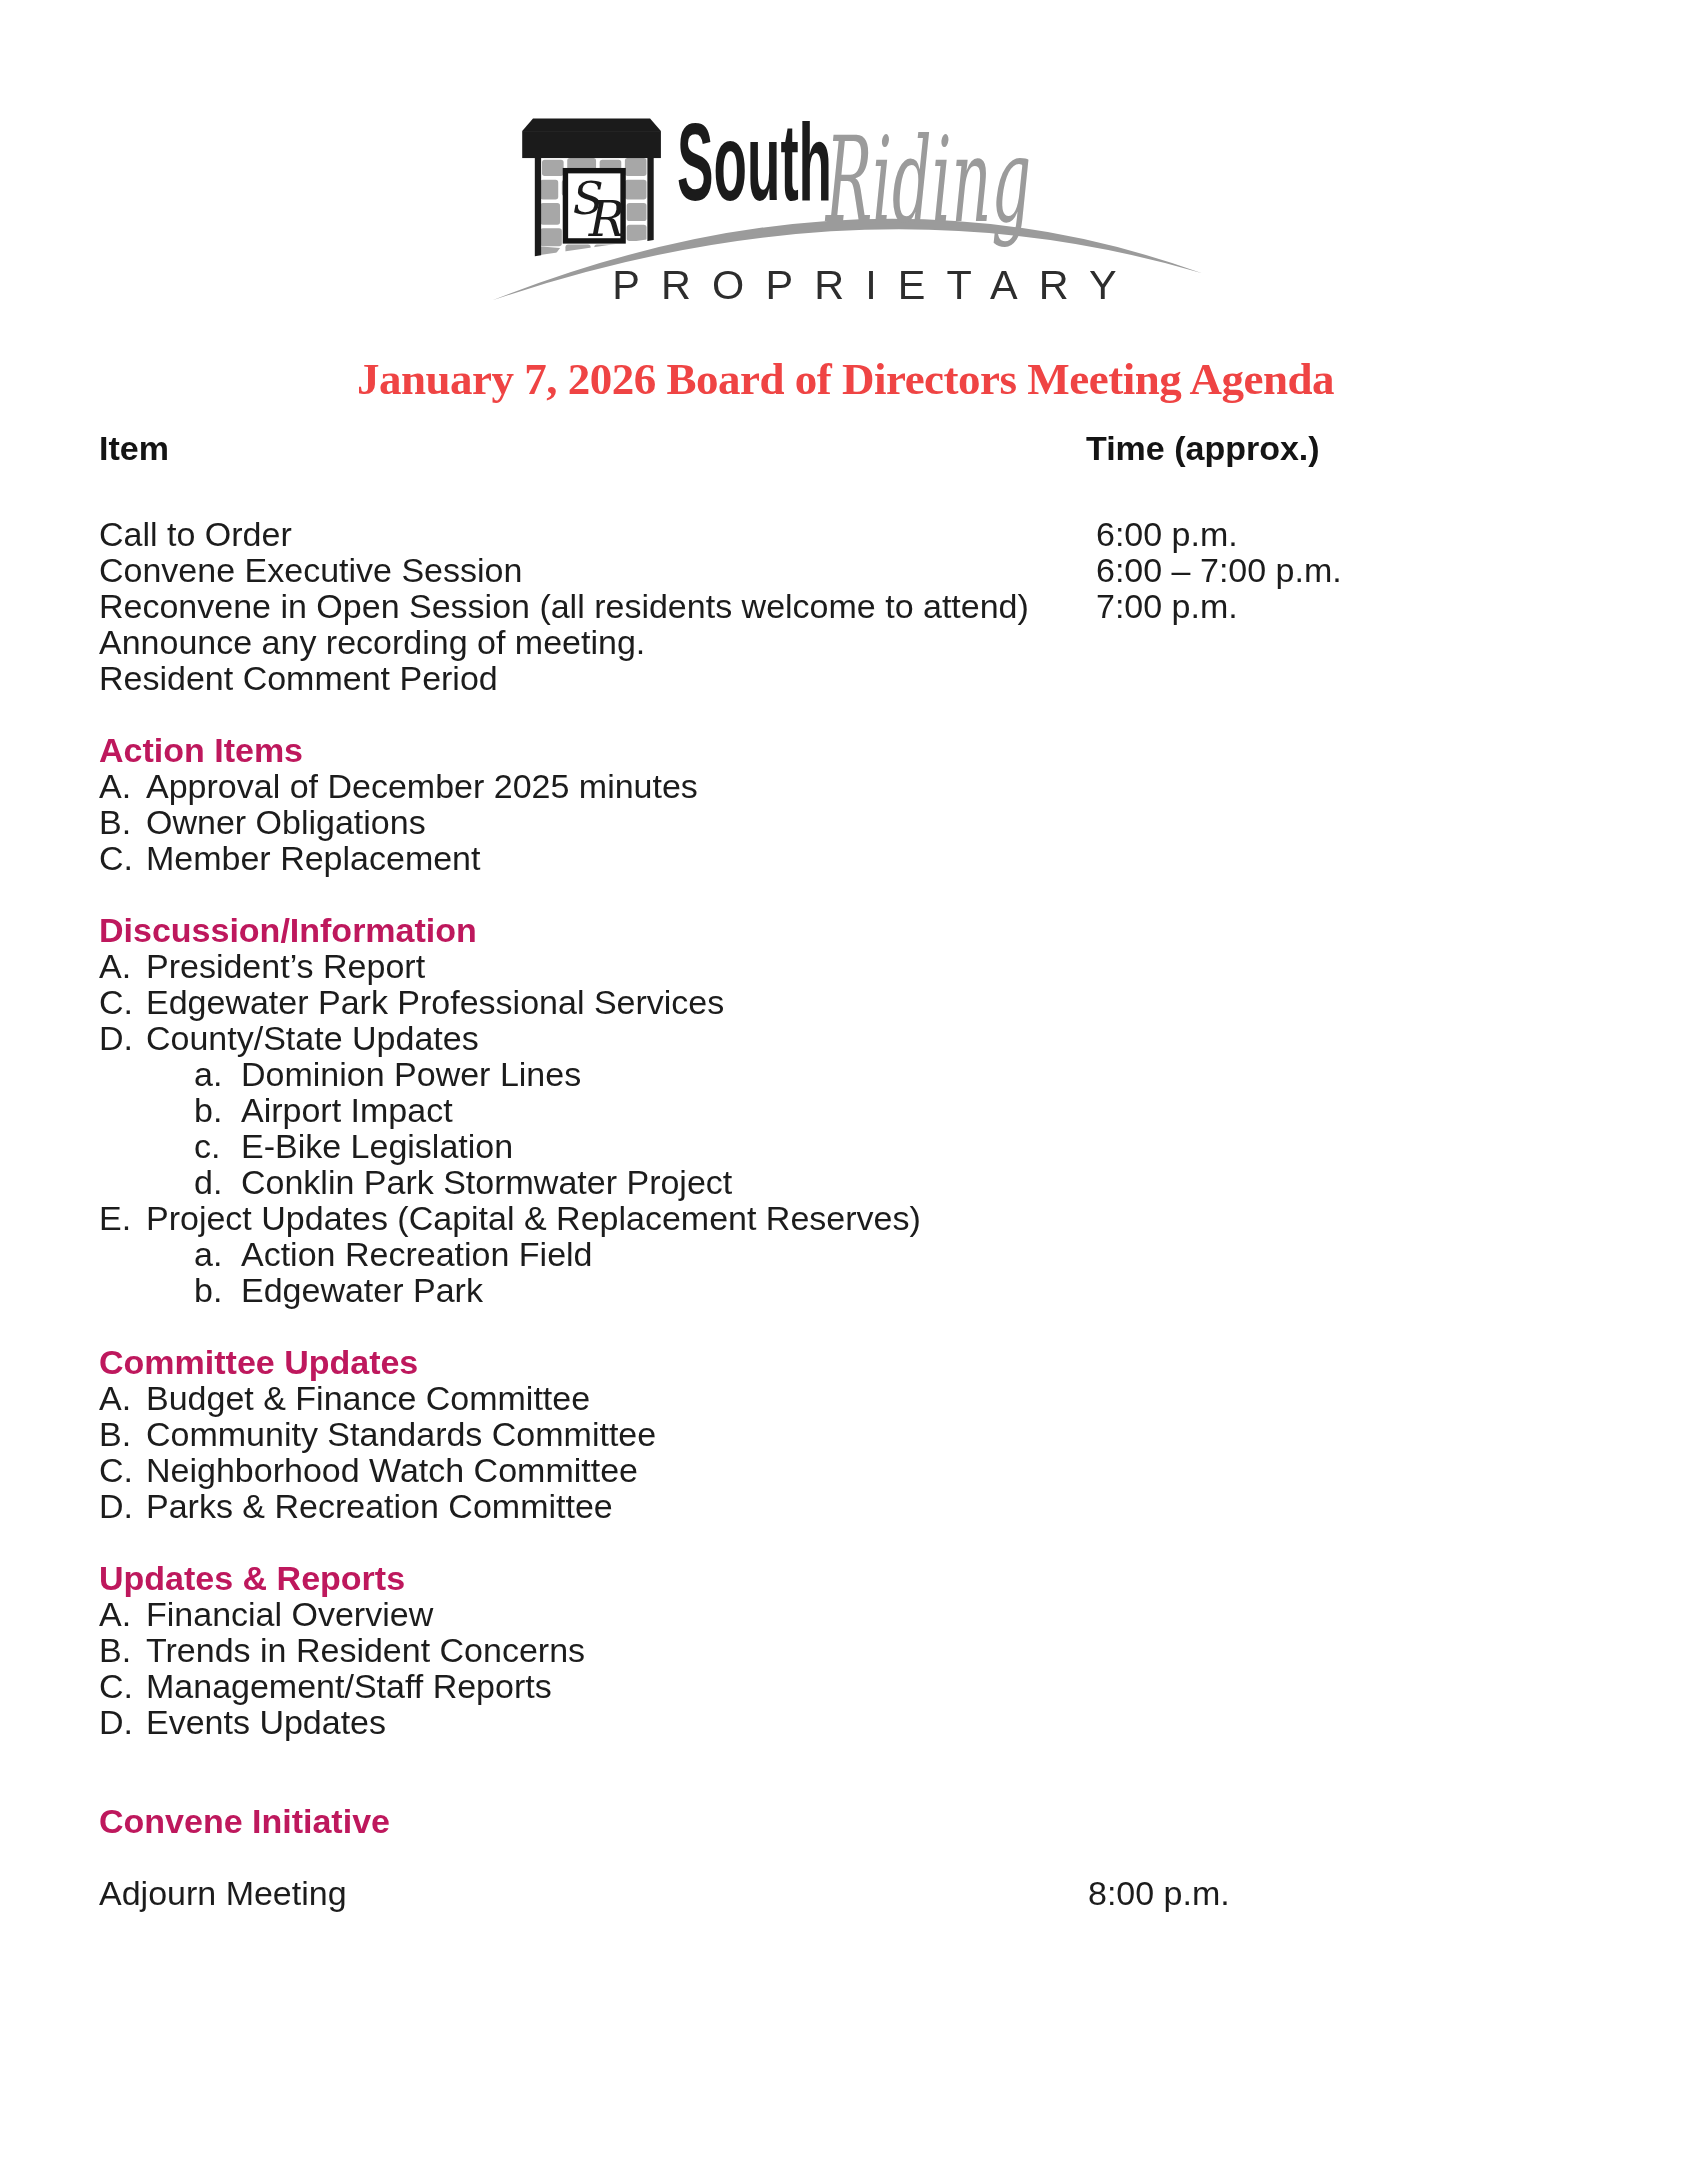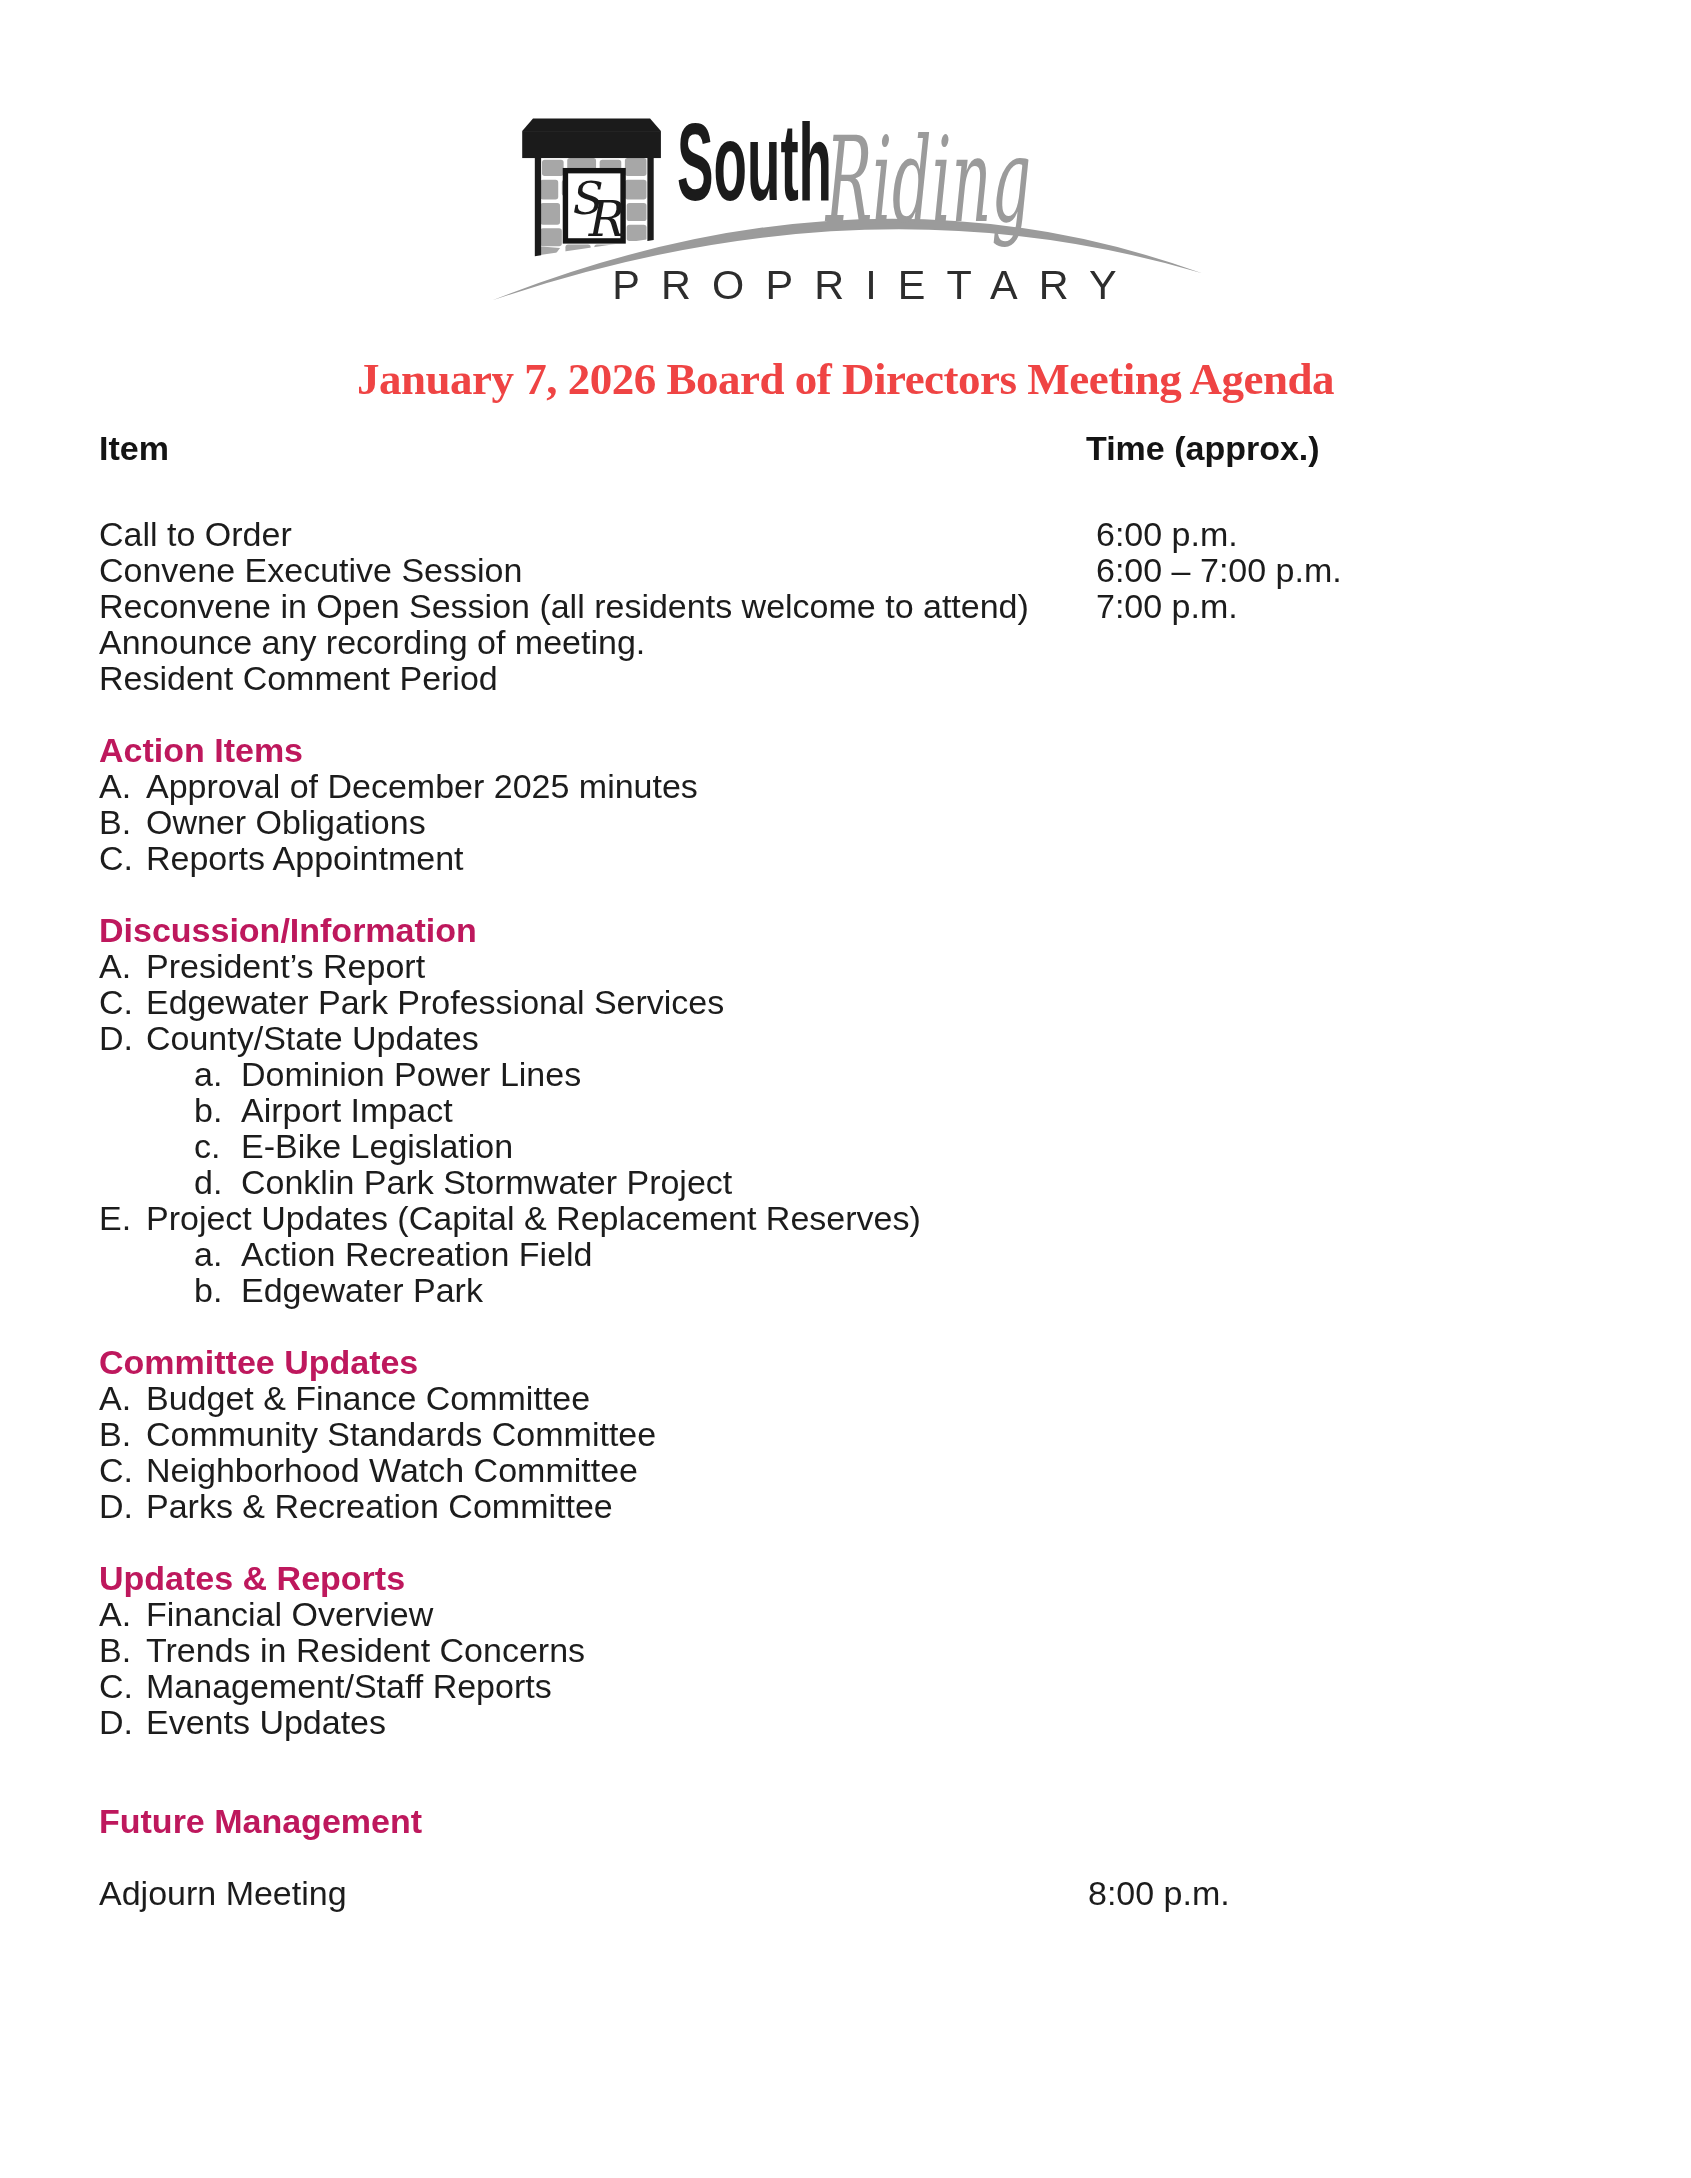--- a/index.html
+++ b/index.html
@@ -111,21 +111,21 @@
         <div class="agenda-row"><span class="row-text">Reconvene in Open Session (all residents welcome to attend)</span><span class="row-time">7:00 p.m.</span></div>
         <div class="agenda-row"><span class="row-text">Announce any recording of meeting.</span></div>
         <div class="agenda-row"><span class="row-text">Resident Comment Period</span></div>
       </div>
 
     <div>
         <section class="section">
           <div class="section-heading">Action Items</div>
           <div class="list-row"><span class="marker">A.</span><span class="row-text">Approval of December 2025 minutes</span></div>
           <div class="list-row"><span class="marker">B.</span><span class="row-text">Owner Obligations</span></div>
-          <div class="list-row"><span class="marker">C.</span><span class="row-text">Reports Appointment</span></div>
+          <div class="list-row"><span class="marker">C.</span><span class="row-text">Member Replacement</span></div>
         </section>
         <section class="section">
           <div class="section-heading">Discussion/Information</div>
           <div class="list-row"><span class="marker">A.</span><span class="row-text">President’s Report</span></div>
           <div class="list-row"><span class="marker">C.</span><span class="row-text">Edgewater Park Professional Services</span></div>
           <div class="list-row"><span class="marker">D.</span><span class="row-text">County/State Updates</span></div>
           <div class="list-row sub"><span class="marker">a.</span><span class="row-text">Dominion Power Lines</span></div>
           <div class="list-row sub"><span class="marker">b.</span><span class="row-text">Airport Impact</span></div>
           <div class="list-row sub"><span class="marker">c.</span><span class="row-text">E-Bike Legislation</span></div>
           <div class="list-row sub"><span class="marker">d.</span><span class="row-text">Conklin Park Stormwater Project</span></div>
@@ -141,21 +141,21 @@
           <div class="list-row"><span class="marker">D.</span><span class="row-text">Parks &amp; Recreation Committee</span></div>
         </section>
         <section class="section">
           <div class="section-heading">Updates &amp; Reports</div>
           <div class="list-row"><span class="marker">A.</span><span class="row-text">Financial Overview</span></div>
           <div class="list-row"><span class="marker">B.</span><span class="row-text">Trends in Resident Concerns</span></div>
           <div class="list-row"><span class="marker">C.</span><span class="row-text">Management/Staff Reports</span></div>
           <div class="list-row"><span class="marker">D.</span><span class="row-text">Events Updates</span></div>
         </section>
         <section class="section section--future">
-          <div class="section-heading">Future Management</div>
+          <div class="section-heading">Convene Initiative</div>
         </section>
       </div>
 
     <div class="agenda-row closing-row">
       <span class="row-text">Adjourn Meeting</span>
       <span class="row-time">8:00 p.m.</span>
     </div>
 
   </div>
 </div>

